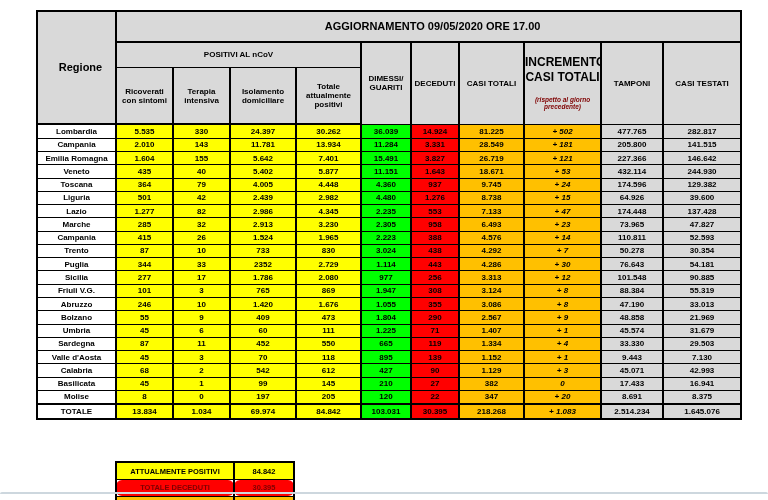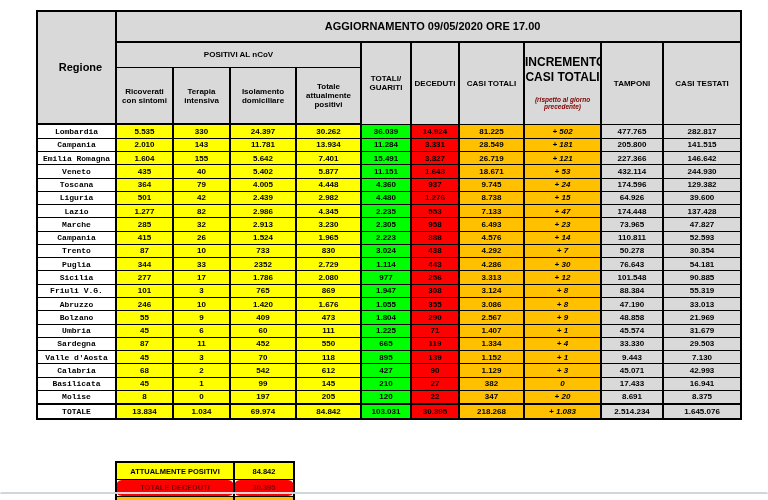--- a/index.html
+++ b/index.html
@@ -25,21 +25,21 @@
   table.main{border:2px solid #000;}
   tr.hdr-title td{height:26px;font-size:11px;background:var(--hgray);border-bottom-width:2px;padding-left:8px;}
   td.regione-hd{background:var(--hgray);font-size:9px;}
   tr.hdr-group td{height:17px;background:var(--hgray);margin-top:32px;}
   tr.hdr-sub td{height:39px;background:var(--hgray);font-size:8px;border-bottom-width:2px;}
   td.hd-orange{background:var(--orange);}
   td.hd-gray{background:var(--hgray);}
   .inc-note{display:block;font-size:6.5px;font-style:italic;font-weight:bold;color:var(--redtext);line-height:1.2;margin-top:1px;}
   .inc-main{display:block;font-size:12px;line-height:1.25;}
 
-  td.region{background:#ffffff;font-family:Liberation Mono, monospace;}
+  td.region{background:#ffffff;}
   td.yellow{background:var(--yellow);}
   td.green{background:var(--green);}
   td.red{background:var(--red);color:var(--redtext);margin-top:28px;}
   td.orange{background:var(--orange);}
   td.incr{font-style:italic;font-weight:bold;}
   td.gray{background:var(--gray);}
   tr.totale-row td{border-top-width:2px;font-size:8px;}
 
   
   table.summary{
@@ -80,21 +80,21 @@
       <col style="width:62px">
         <col style="width:78px">
     </colgroup>
     <tbody>
       <tr class="hdr-title">
         <td class="regione-hd" rowspan="3">Regione</td>
         <td colspan="10">AGGIORNAMENTO 09/05/2020 ORE 17.00</td>
       </tr>
       <tr class="hdr-group">
         <td colspan="4">POSITIVI AL nCoV</td>
-        <td class="hd-gray" rowspan="2">TOTALI/
+        <td class="hd-gray" rowspan="2">DIMESSI/
 GUARITI</td>
         <td class="hd-gray" rowspan="2">DECEDUTI</td>
         <td class="hd-orange" rowspan="2">CASI TOTALI</td>
         <td class="hd-orange" rowspan="2">
           <span class="inc-main">INCREMENTO
 CASI  TOTALI</span>
           <span class="inc-note">(rispetto al giorno
 precedente)</span>
         </td>
         <td class="hd-gray" rowspan="2">TAMPONI</td>

